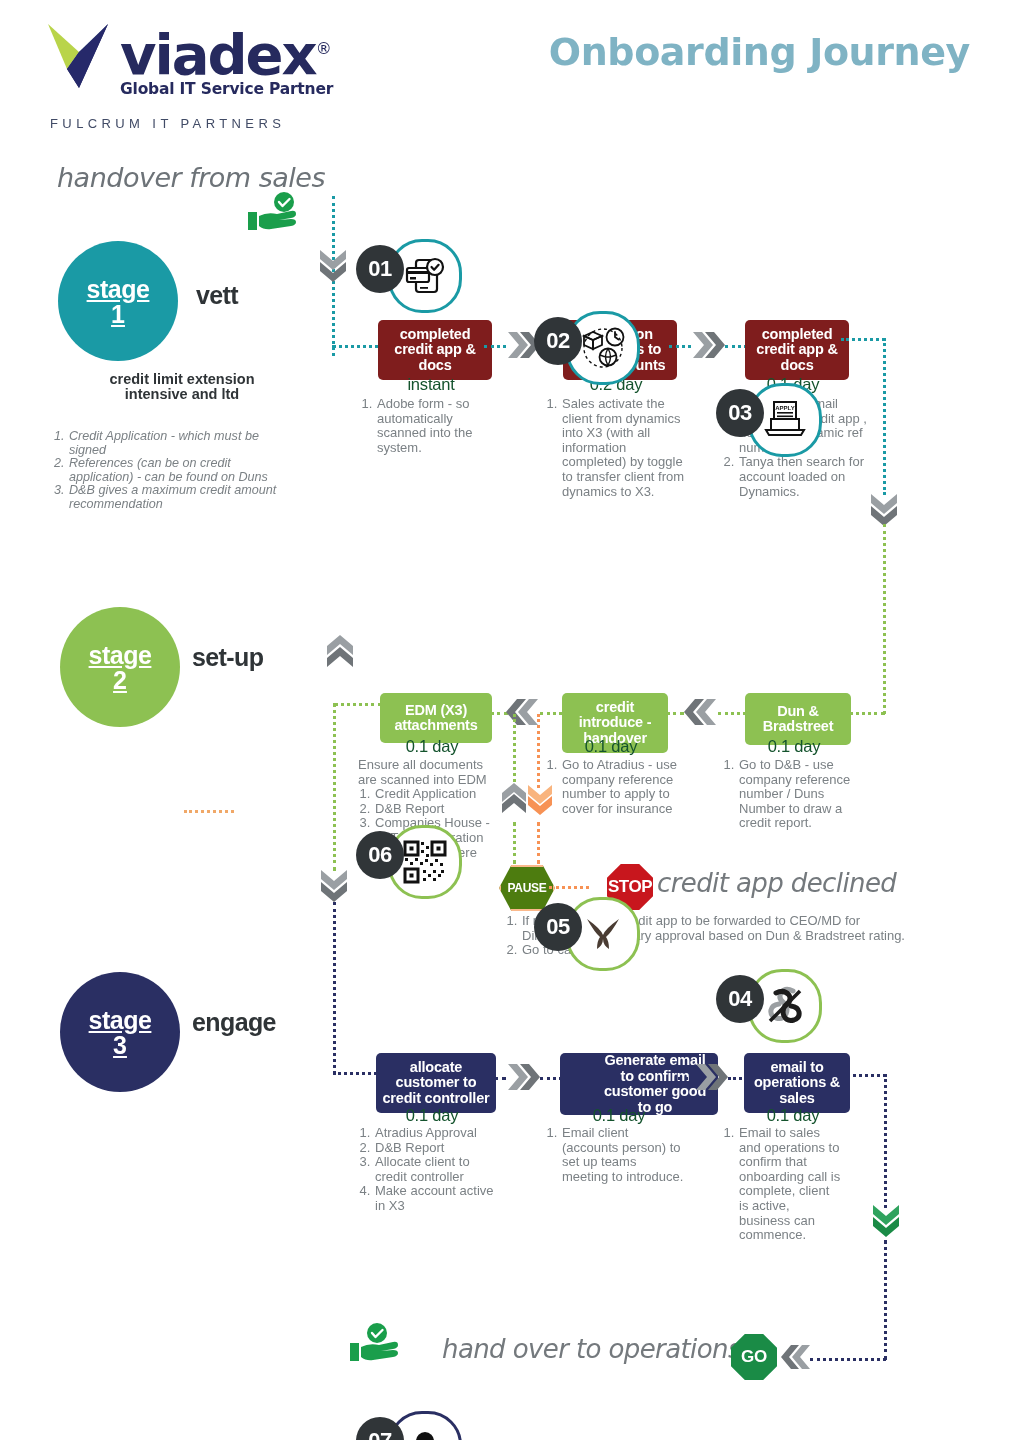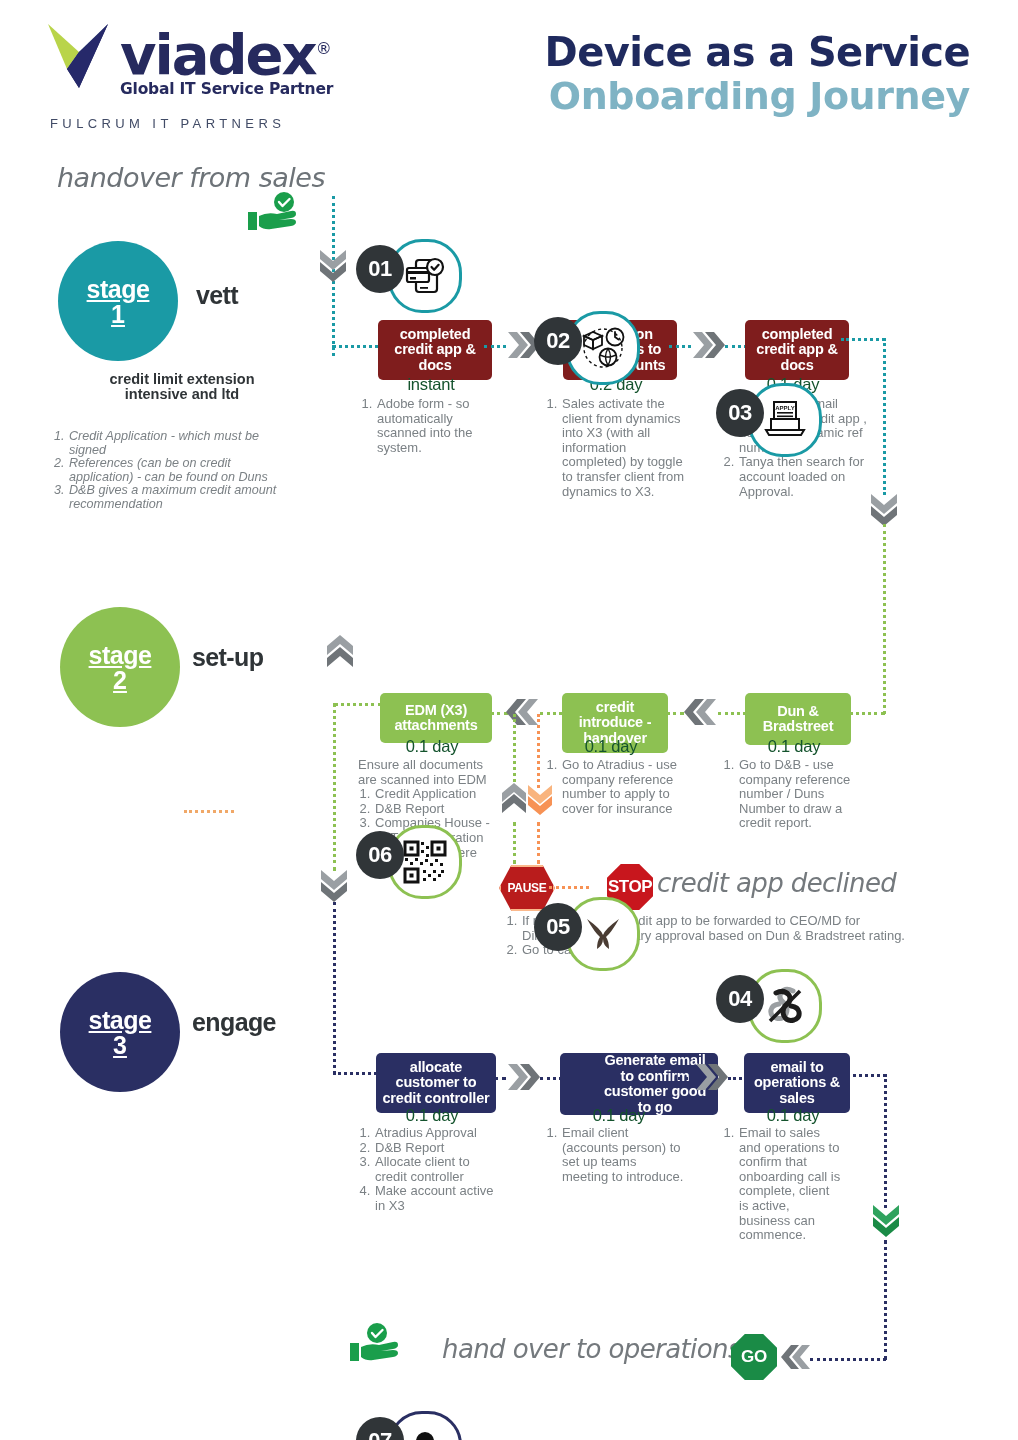--- a/index.html
+++ b/index.html
@@ -58,21 +58,21 @@
   .c-teal{border-color:#1a9aa5;}
   .c-green{border-color:#8dc152;}
   .c-navy{border-color:#2a2f63;}
   .c-orange{border-color:#f79255;}
   
   .chev{position:absolute;}
   
   .stop-sign{width:46px;height:46px;background:#c8161d;color:#fff;font-weight:bold;font-size:17px;
              display:flex;align-items:center;justify-content:center;letter-spacing:-0.5px;
              clip-path:polygon(30% 0,70% 0,100% 30%,100% 70%,70% 100%,30% 100%,0 70%,0 30%);}
-  .pause-hex{width:56px;height:46px;background:#b91c1c;color:#fff;font-weight:bold;font-size:12px;
+  .pause-hex{width:56px;height:46px;background:#4d7c0f;color:#fff;font-weight:bold;font-size:12px;
              display:flex;align-items:center;justify-content:center;letter-spacing:-0.3px;
              clip-path:polygon(22% 0,78% 0,100% 50%,78% 100%,22% 100%,0 50%);
              border:2px solid #fbb98c;box-sizing:border-box;}
   .go-oct{width:46px;height:46px;background:#1a8b46;color:#fff;font-weight:bold;font-size:17px;
           display:flex;align-items:center;justify-content:center;letter-spacing:-0.3px;
           clip-path:polygon(30% 0,70% 0,100% 30%,100% 70%,70% 100%,30% 100%,0 70%,0 30%);}
   .declined-text{font-style:italic;font-size:26px;color:#74797d;font-family:"DejaVu Sans",sans-serif;letter-spacing:-0.6px;}
 </style>
 </head>
 <body>
@@ -89,21 +89,20 @@
     </svg>
   </div>
   <div id="logo-word">
     <div class="viadex-text"><span>viadex</span><span class="reg">®</span></div>
     <div class="tagline">Global IT Service Partner</div>
   </div>
 </div>
 <div class="abs" id="fulcrum">FULCRUM IT PARTNERS</div>
 
 <div class="abs" id="title">
-  <div class="title1">Device as a Service</div>
   <div class="title2">Onboarding Journey</div>
 </div>
 
 <div class="abs caption" style="left:57px;top:162px;">handover from sales</div>
 
 <div class="abs" style="left:246px;top:192px;">
   <svg width="56" height="44" viewBox="0 0 56 44">
     <circle cx="38" cy="10" r="10" fill="#1a9e4b"></circle>
     <path d="M33 10 l3.5 4 l7-7" stroke="#fff" stroke-width="2.4" fill="none" stroke-linecap="round" stroke-linejoin="round"></path>
     <rect x="2" y="20" width="9" height="18" fill="#1a9e4b"></rect>
@@ -230,21 +229,21 @@
   <div>
     <div>completed</div>
     <div>credit app &amp;</div>
     <div>docs</div>
   </div>
 </div>
 <div class="abs day" style="left:745px;top:375px;width:96px;">0.1 day</div>
 <div class="abs notes" style="left:722px;top:397px;width:152px;">
   <ol>
     <li>Sales must email completed credit app , docs and dynamic ref number.</li>
-    <li>Tanya then search for account loaded on Approval.</li>
+    <li>Tanya then search for account loaded on Dynamics.</li>
   </ol>
 </div>
 
 <div class="abs dot-h c-teal" style="left:841px;top:338px;width:44px;"></div>
 <div class="abs dot-v c-teal" style="left:883px;top:338px;height:157px;"></div>
 <div class="abs chev" style="left:869px;top:492px;">
   <svg width="30" height="34" viewBox="0 0 30 34">
       <path d="M2 2 L15 13 L28 2 L28 11 L15 22 L2 11 Z" fill="#9a9fa3"></path>
       <path d="M2 14 L15 25 L28 14 L28 23 L15 34 L2 23 Z" fill="#6f7478"></path>
     </svg>

